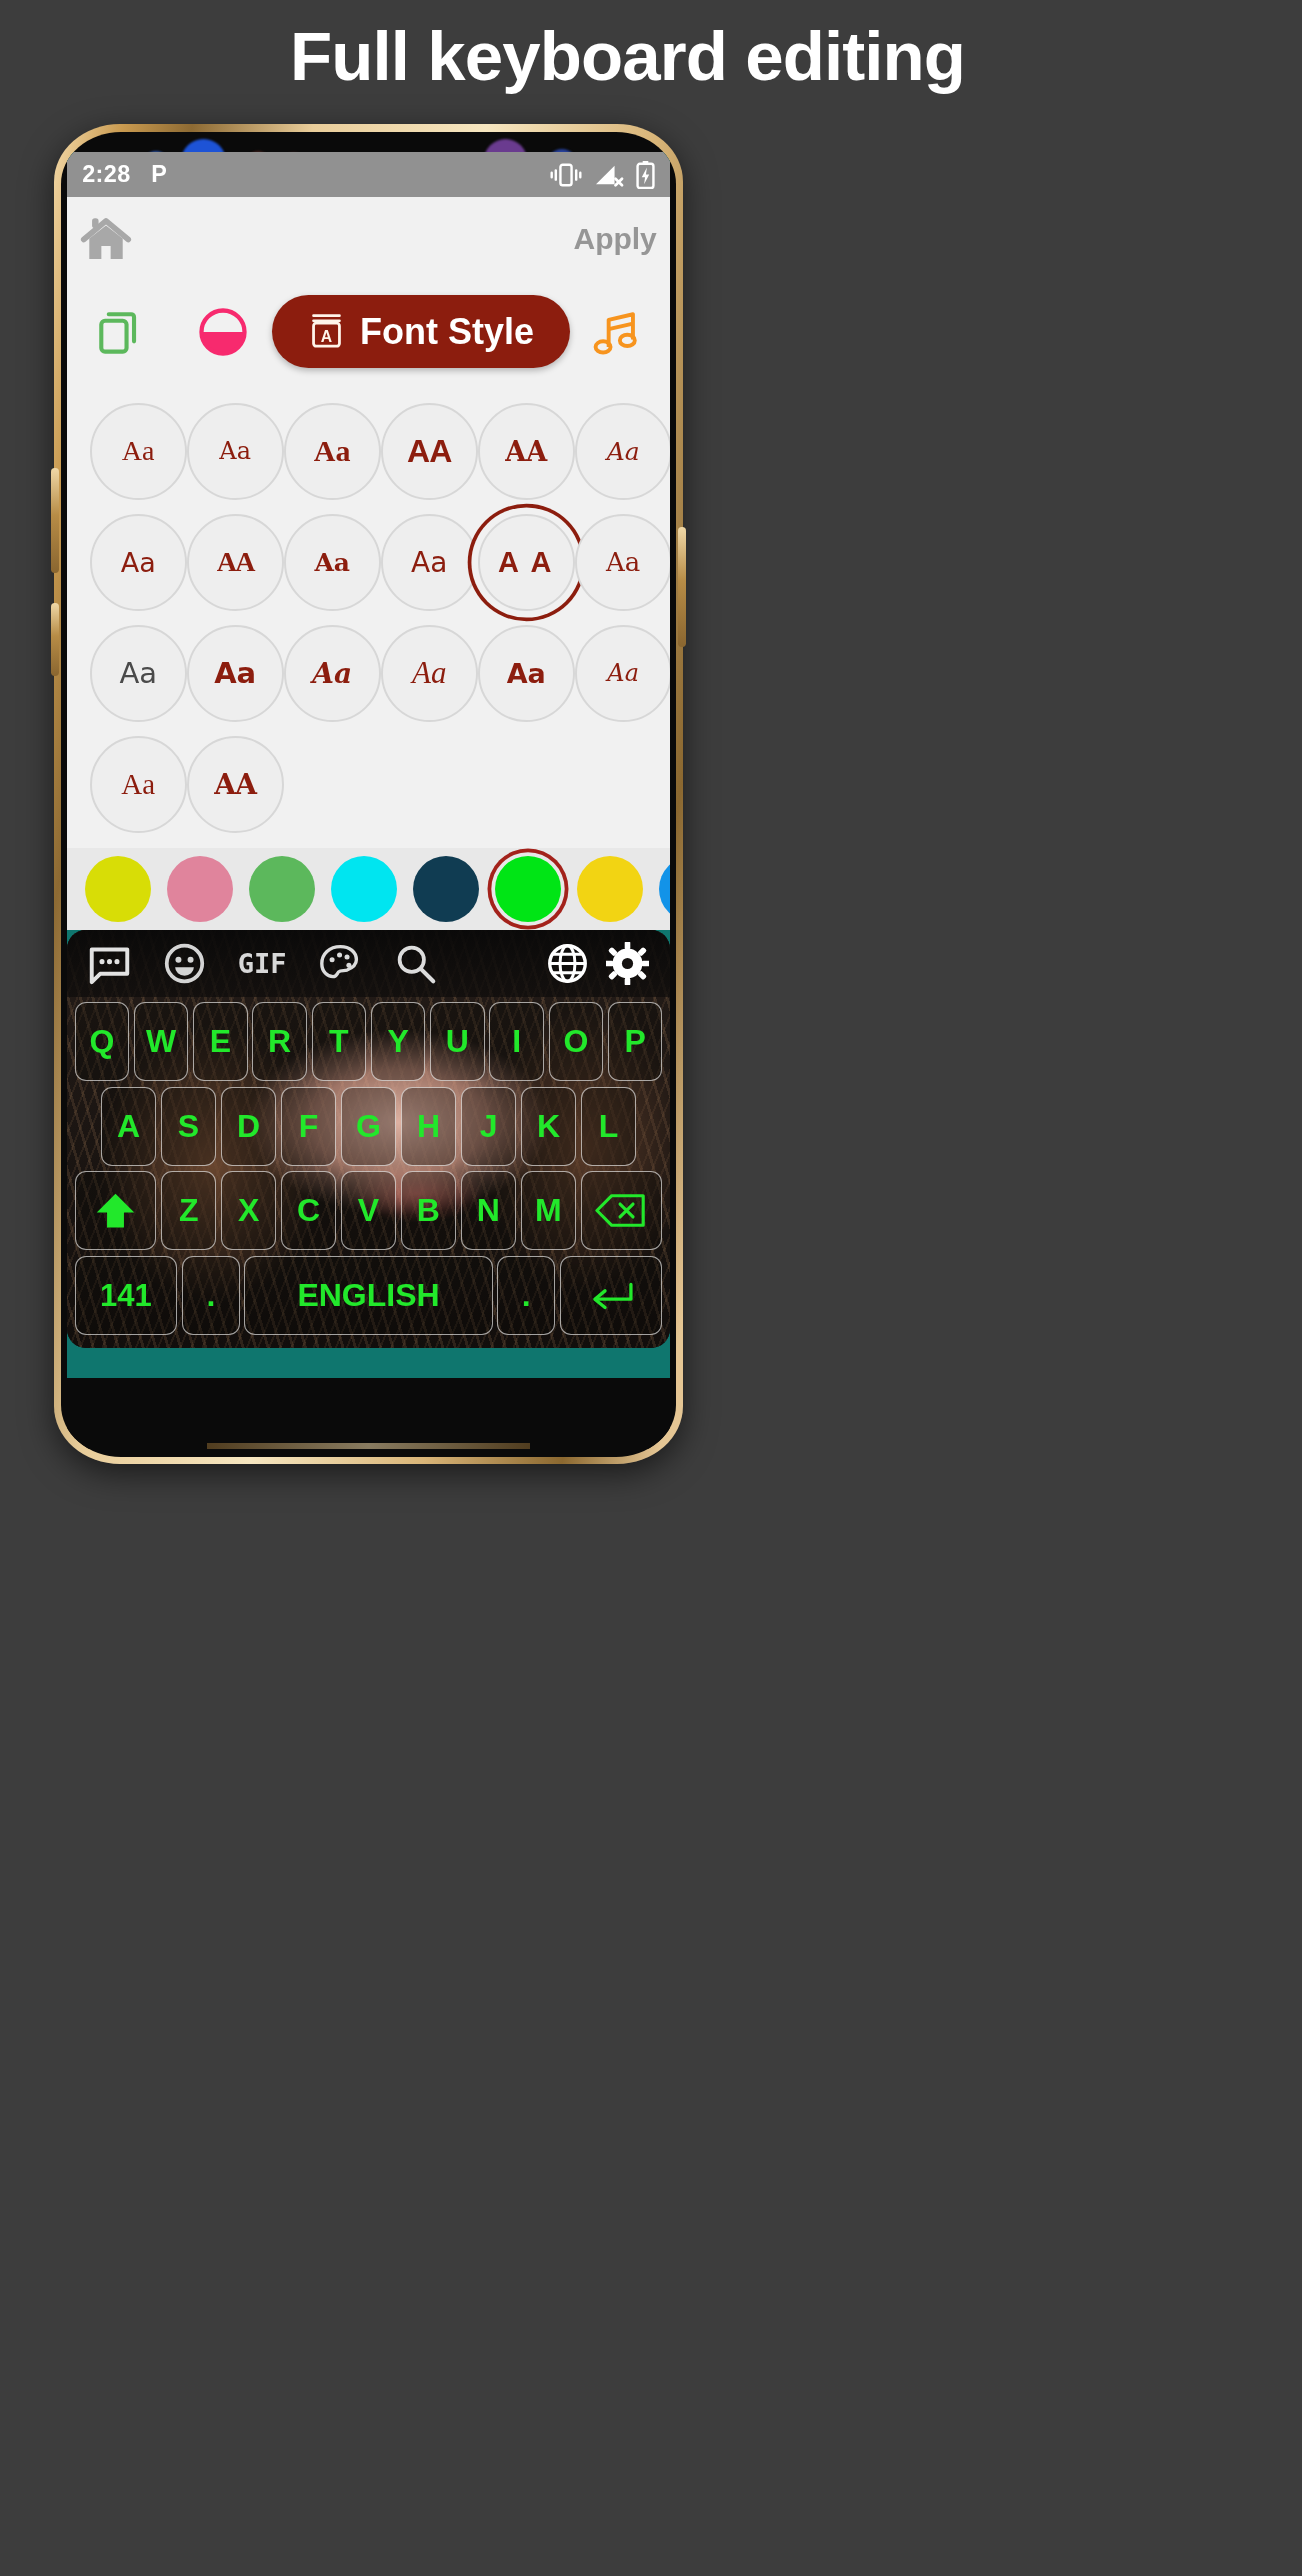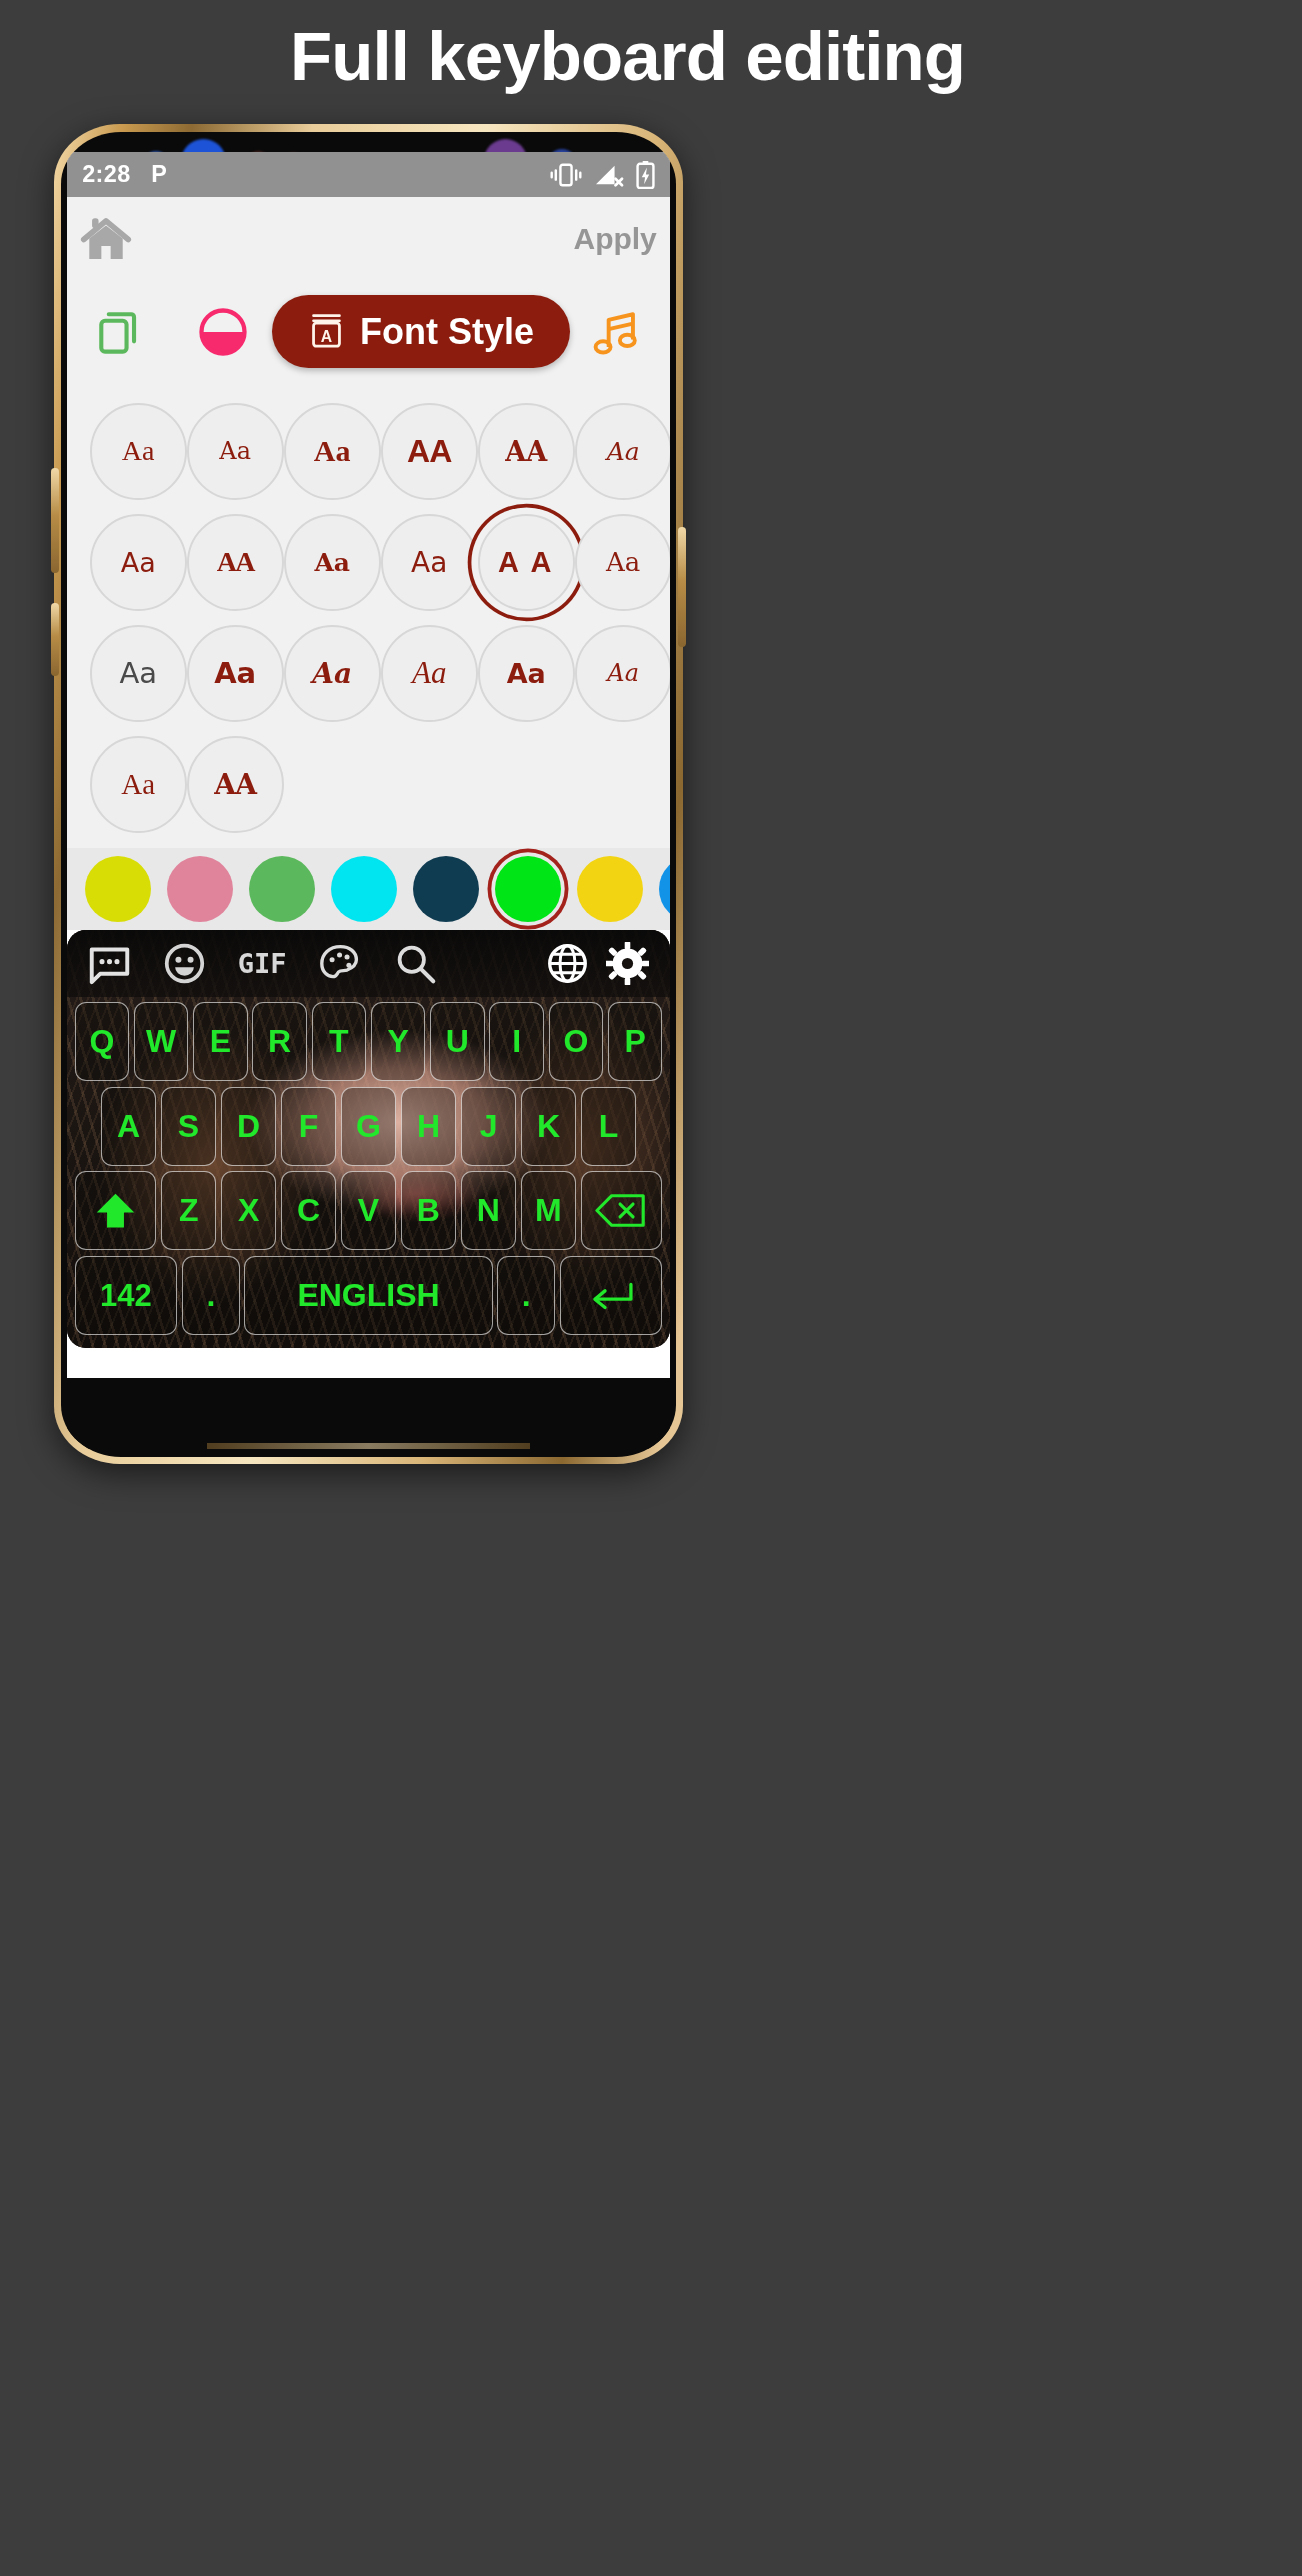--- a/index.html
+++ b/index.html
@@ -34,21 +34,21 @@
   .phone-inner {
     position:absolute;
     left:6.6px; top:7.5px; right:6.6px; bottom:7.5px;
     border-radius:60px/52px;
     background:#0a0a0a;
     overflow:hidden;
   }
   .screen {
     position:absolute;
     left:6.6px; top:20.6px; right:6.6px; bottom:77px;
-    background:#ffffff;
+    background:#0f766e;
     overflow:hidden;
   }
 
   
   .sensor-bar { position:absolute; top:0; left:0; right:0; height:56px; }
   .dot { position:absolute; border-radius:50%; filter:blur(1.3px); }
   .d1 { left:82px; top:19px;  width:26px; height:26px; background:#2f5fc4; opacity:.85; }
   .d2 { left:120px; top:7.5px;  width:45px; height:45px; background:#1d53d6; }
   .d3 { left:185px; top:19px; width:24px; height:24px; background:#5a2a24; opacity:.7; }
   .d4 { left:223px; top:20.6px; width:19px; height:19px; background:#4b241f; opacity:.6; }
@@ -510,21 +510,21 @@
             <span class="key">N</span>
             <span class="key">M</span>
             <span class="key wide15">
               <svg width="52" height="37" viewBox="0 0 56 40">
                 <path d="M18 4 L52 4 L52 36 L18 36 L2 20 Z" fill="none" stroke="#22e82b" stroke-width="3.4" stroke-linejoin="round"></path>
                 <path d="M27 13 L41 27 M41 13 L27 27" stroke="#22e82b" stroke-width="3.4" stroke-linecap="round"></path>
               </svg>
             </span>
           </div>
           <div class="kb-row r4">
-            <span class="key num">142</span>
+            <span class="key num">141</span>
             <span class="key">.</span>
             <span class="key space">ENGLISH</span>
             <span class="key">.</span>
             <span class="key wide18">
               <svg width="51" height="37" viewBox="0 0 54 40">
                 <path d="M48 8 L48 24 L10 24" fill="none" stroke="#22e82b" stroke-width="3.6" stroke-linecap="round" stroke-linejoin="round"></path>
                 <path d="M20 15 L9 24 L20 33" fill="none" stroke="#22e82b" stroke-width="3.6" stroke-linecap="round" stroke-linejoin="round"></path>
               </svg>
             </span>
           </div>

